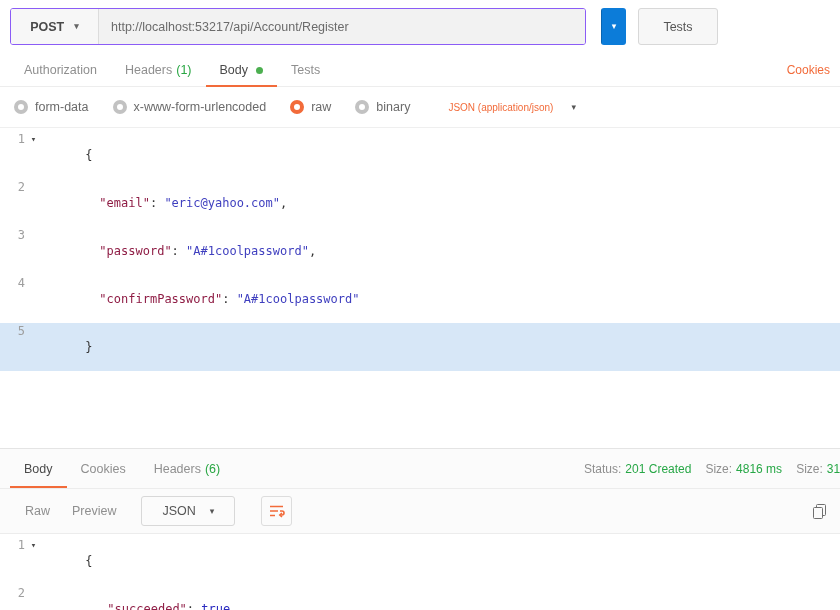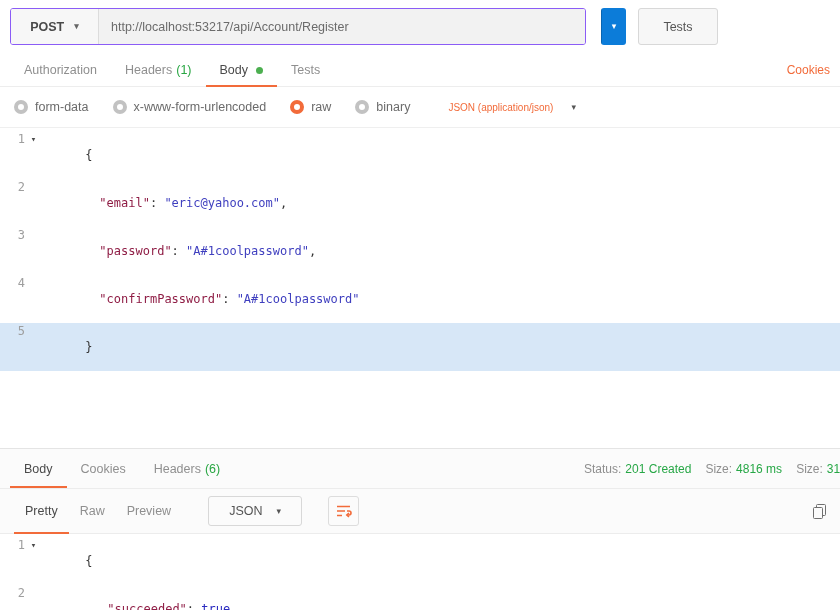--- a/index.html
+++ b/index.html
@@ -73,21 +73,21 @@
   .status-cluster .meta-value { color:#27a746; margin-left:4px; }
   .status-cluster .meta-label { color:#8e8e8e; }
   .status-cluster .ml { margin-left:14px; }
 
   .resp-toolbar { position:relative; display:flex; align-items:center; height:46px; border-top:1px solid #ececec;
     border-bottom:1px solid #ececec; padding-left:14px; background:#fbfbfb; }
   .view-tab { padding:0 11px; height:100%; display:flex; align-items:center; font-size:12.5px; color:#8f8f8f;
     position:relative; cursor:pointer; }
   .view-tab.active { color:#4a4a4a; }
   .view-tab.active::after { content:""; position:absolute; left:0; right:0; bottom:-1px; height:2px; background:#f26b3a; }
-  .fmt-select { margin-left:26px; height:30px; border:1px solid #d8d8d8; border-radius:3px; background:#fbfbfb;
+  .fmt-select { margin-left:14px; height:30px; border:1px solid #d8d8d8; border-radius:3px; background:#fbfbfb;
     padding:0 20px; display:flex; align-items:center; cursor:pointer; font-size:12.5px; color:#555; }
   .fmt-select .caret { color:#555; margin-left:14px; }
   .wrap-btn { margin-left:26px; width:31px; height:30px; border:1px solid #ddd; border-radius:3px; background:#fbfbfb;
     display:flex; align-items:center; justify-content:center; cursor:pointer; }
   .copy-btn { position:absolute; right:13px; top:0; bottom:0; display:flex; align-items:center; cursor:pointer; }
 </style>
 </head>
 <body>
 
 <div class="topbar">
@@ -214,23 +214,20 @@
     <span class="meta-label">Status:</span>
     <span class="meta-value">201 Created</span>
     <span class="meta-label ml">Size:</span>
     <span class="meta-value">4816 ms</span>
     <span class="meta-label ml">Size:</span>
     <span class="meta-value">31</span>
   </div>
 </div>
 
 <div class="resp-toolbar">
-  <div class="view-tab active">
-    <span>Pretty</span>
-  </div>
   <div class="view-tab">
     <span>Raw</span>
   </div>
   <div class="view-tab">
     <span>Preview</span>
   </div>
   <div class="fmt-select">
     <span>JSON</span>
     <span class="caret">▾</span>
   </div>

